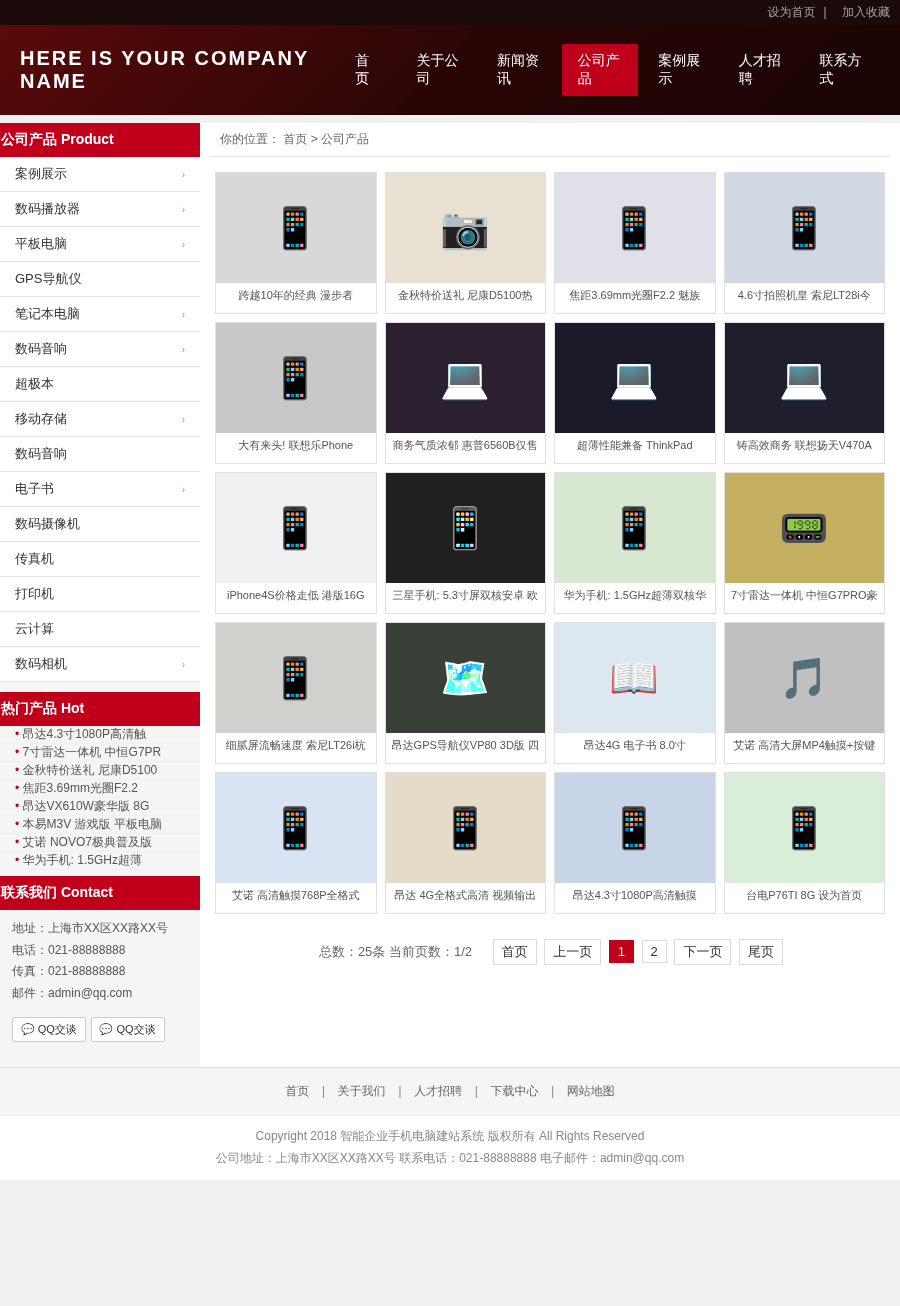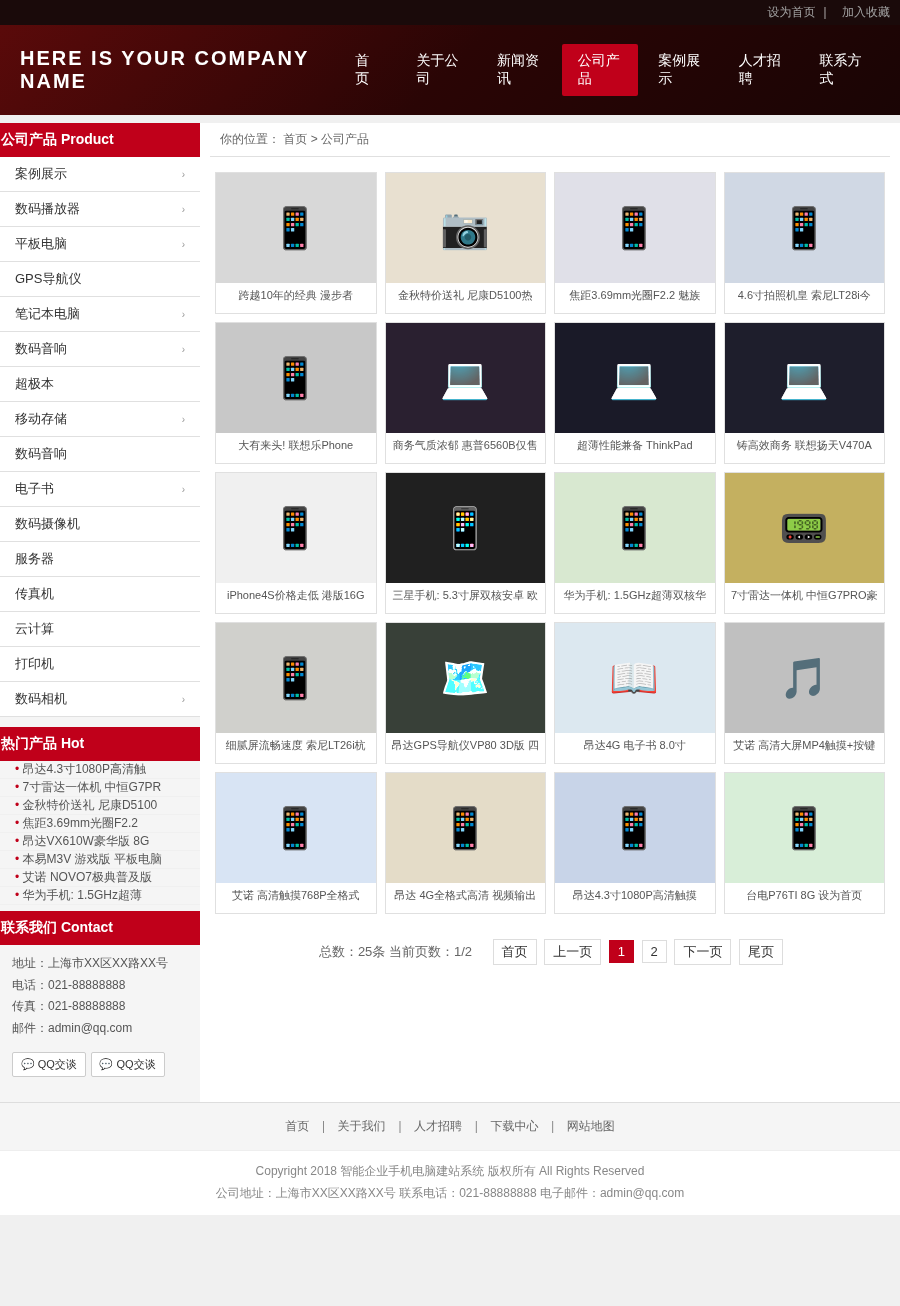--- a/index.html
+++ b/index.html
@@ -126,30 +126,27 @@
           <span>数码音响</span>
         </div>
         <div class="sidebar-item">
           <span>电子书</span>
           <span class="arrow">›</span>
         </div>
         <div class="sidebar-item">
           <span>数码摄像机</span>
         </div>
         <div class="sidebar-item">
-          <span>服务器</span>
-        </div>
-        <div class="sidebar-item">
           <span>传真机</span>
         </div>
         <div class="sidebar-item">
+          <span>打印机</span>
+        </div>
+        <div class="sidebar-item">
           <span>云计算</span>
-        </div>
-        <div class="sidebar-item">
-          <span>打印机</span>
         </div>
         <div class="sidebar-item">
           <span>数码相机</span>
           <span class="arrow">›</span>
         </div>
       </div>
 
     <div class="sidebar-hot-section">
       <div class="sidebar-section-title">热门产品  Hot</div>
       <div id="sidebar-hot-items">

